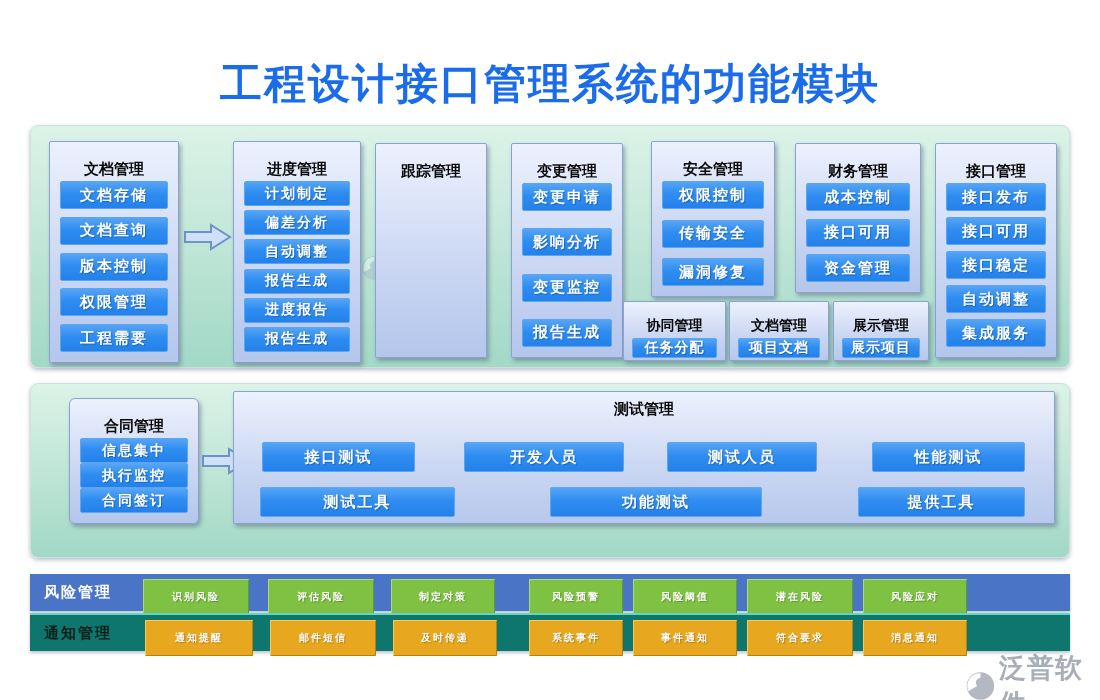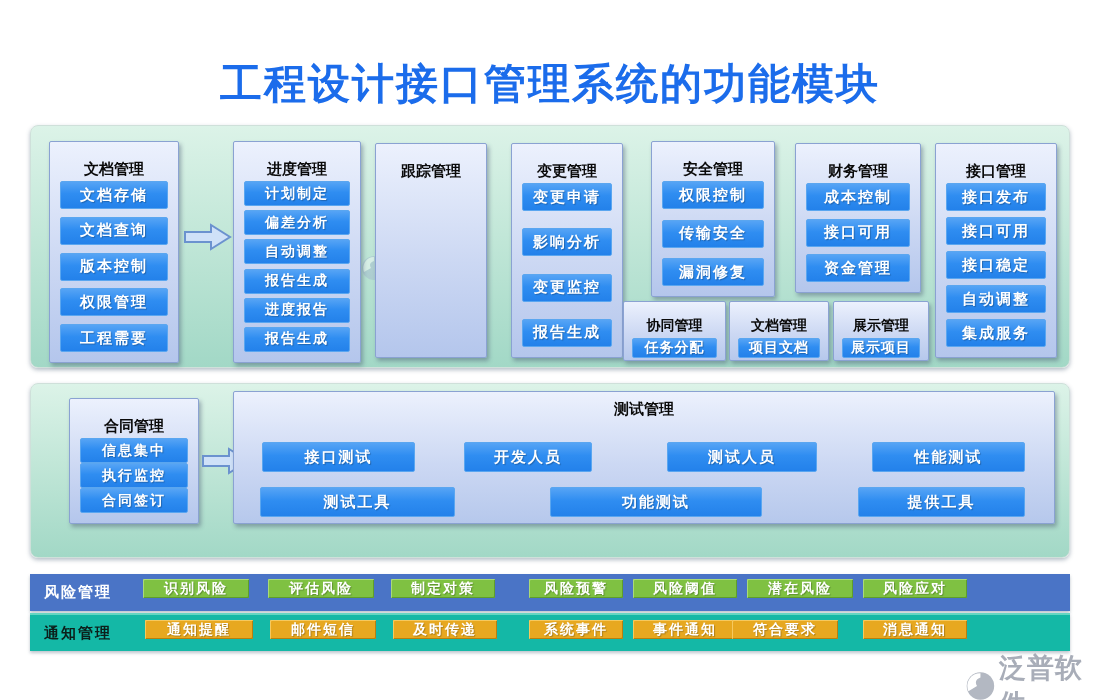--- a/index.html
+++ b/index.html
@@ -58,28 +58,28 @@
     position:absolute; z-index:2;
     background:linear-gradient(180deg,#ecf1fd 0%,#ccd8f3 55%,#b6c8ec 100%);
     border:1px solid #8aa2d2; border-radius:2px;
     box-shadow:2px 3px 4px rgba(70,85,110,.45);
   }
   .testbox .tb-title { text-align:center; font-size:15px; font-weight:bold; color:#0a0a0a; padding-top:8px; }
   .testbox .btn { position:absolute; height:30px; }
 
   .bar { position:absolute; left:30px; width:1040px; box-shadow:0 2px 3px rgba(90,110,130,.4); }
   .bar-risk { top:574px; height:37px; background:#4a74c6; }
-  .bar-notice { top:613px; height:38px; background:#14b8a6; border-top:2px solid #63d6c2; }
+  .bar-notice { top:613px; height:38px; background:#0f766e; border-top:2px solid #63d6c2; }
   .bar-label { position:absolute; left:14px; top:0; height:100%; display:flex; align-items:center; font-size:15px; font-weight:bold; letter-spacing:2px; }
   .bar-risk .bar-label { color:#ffffff; }
   .bar-notice .bar-label { color:#0c1f1b; }
   .rbtn {
-    position:absolute; top:5px; height:19px;
+    position:absolute; top:5px; height:36px;
     display:flex; align-items:center; justify-content:center;
-    color:#fff; font-weight:bold; font-size:14px; letter-spacing:2px;
+    color:#fff; font-weight:bold; font-size:10px; letter-spacing:2px;
     text-shadow:1px 1px 1px rgba(0,0,0,.25); border-radius:1px;
   }
   .rbtn-green { background:#7fc142; box-shadow:inset 1px 1px 0 #aada78, inset -1px -1px 0 #5f9e2a; }
   .rbtn-orange { background:#e7a820; box-shadow:inset 1px 1px 0 #f6c95e, inset -1px -1px 0 #b87f0e; }
 
   .logo { position:absolute; left:965px; top:650px; width:130px; }
   .logo-row { display:flex; align-items:center; gap:3px; }
   .logo-name { font-size:27px; font-weight:bold; color:#a8adb8; letter-spacing:1px; }
 </style>
 </head>
@@ -178,37 +178,37 @@
       <div class="btn">项目文档</div>
     </div>
     <div class="minibox" style="left:802px; top:175px; width:96px; height:60px;">
       <div class="col-h">展示管理</div>
       <div class="btn">展示项目</div>
     </div>
   </div>
 
   <div class="panel panel-mid">
 
-    <div class="col" style="left:38px; top:14px; width:130px; height:126px;">
+    <div class="col" style="left:38px; top:14px; width:130px; height:126px;border-radius:6px;">
       <div class="col-h">合同管理</div>
       <div class="col-items">
         <div class="btn btn-sm">信息集中</div>
         <div class="btn btn-sm">执行监控</div>
         <div class="btn btn-sm">合同签订</div>
       </div>
     </div>
 
     <svg class="arrow" style="left:170px; top:62px;" width="50" height="30" viewBox="0 0 50 30">
       <path d="M2 10 L28 10 L28 3 L47 15 L28 27 L28 20 L2 20 Z" fill="#cfe1f8" stroke="#6b92cf" stroke-width="2"></path>
     </svg>
 
     <div class="testbox" style="left:202px; top:7px; width:822px; height:133px;">
       <div class="tb-title">测试管理</div>
       <div class="btn" style="left:28px;  top:50px; width:153px;">接口测试</div>
-      <div class="btn" style="left:230px; top:50px; width:128px;">开发人员</div>
+      <div class="btn" style="left:230px; top:50px; width:160px;">开发人员</div>
       <div class="btn" style="left:433px; top:50px; width:150px;">测试人员</div>
       <div class="btn" style="left:638px; top:50px; width:153px;">性能测试</div>
       <div class="btn" style="left:26px;  top:95px; width:195px;">测试工具</div>
       <div class="btn" style="left:316px; top:95px; width:212px;">功能测试</div>
       <div class="btn" style="left:624px; top:95px; width:167px;">提供工具</div>
     </div>
   </div>
 
   <div class="bar bar-risk">
     <div class="bar-label">风险管理</div>
@@ -221,21 +221,21 @@
     <div class="rbtn rbtn-green" style="left:833px; width:104px;">风险应对</div>
   </div>
 
   <div class="bar bar-notice">
     <div class="bar-label">通知管理</div>
     <div class="rbtn rbtn-orange" style="left:115px; width:108px;">通知提醒</div>
     <div class="rbtn rbtn-orange" style="left:240px; width:106px;">邮件短信</div>
     <div class="rbtn rbtn-orange" style="left:363px; width:104px;">及时传递</div>
     <div class="rbtn rbtn-orange" style="left:499px; width:94px;">系统事件</div>
     <div class="rbtn rbtn-orange" style="left:603px; width:104px;">事件通知</div>
-    <div class="rbtn rbtn-orange" style="left:702px; width:106px;">符合要求</div>
+    <div class="rbtn rbtn-orange" style="left:717px; width:106px;">符合要求</div>
     <div class="rbtn rbtn-orange" style="left:833px; width:104px;">消息通知</div>
   </div>
 
   <div class="logo">
     <div class="logo-row">
       <svg width="36" height="36" viewBox="0 0 36 36">
         <circle cx="18" cy="18" r="16" fill="#b3b8c2"></circle>
         <path d="M18 3 A15 15 0 0 0 4 24 L14 18 Q10 11 18 8 Z" fill="#ffffff"></path>
       </svg>
       <span class="logo-name">泛普软件</span>

